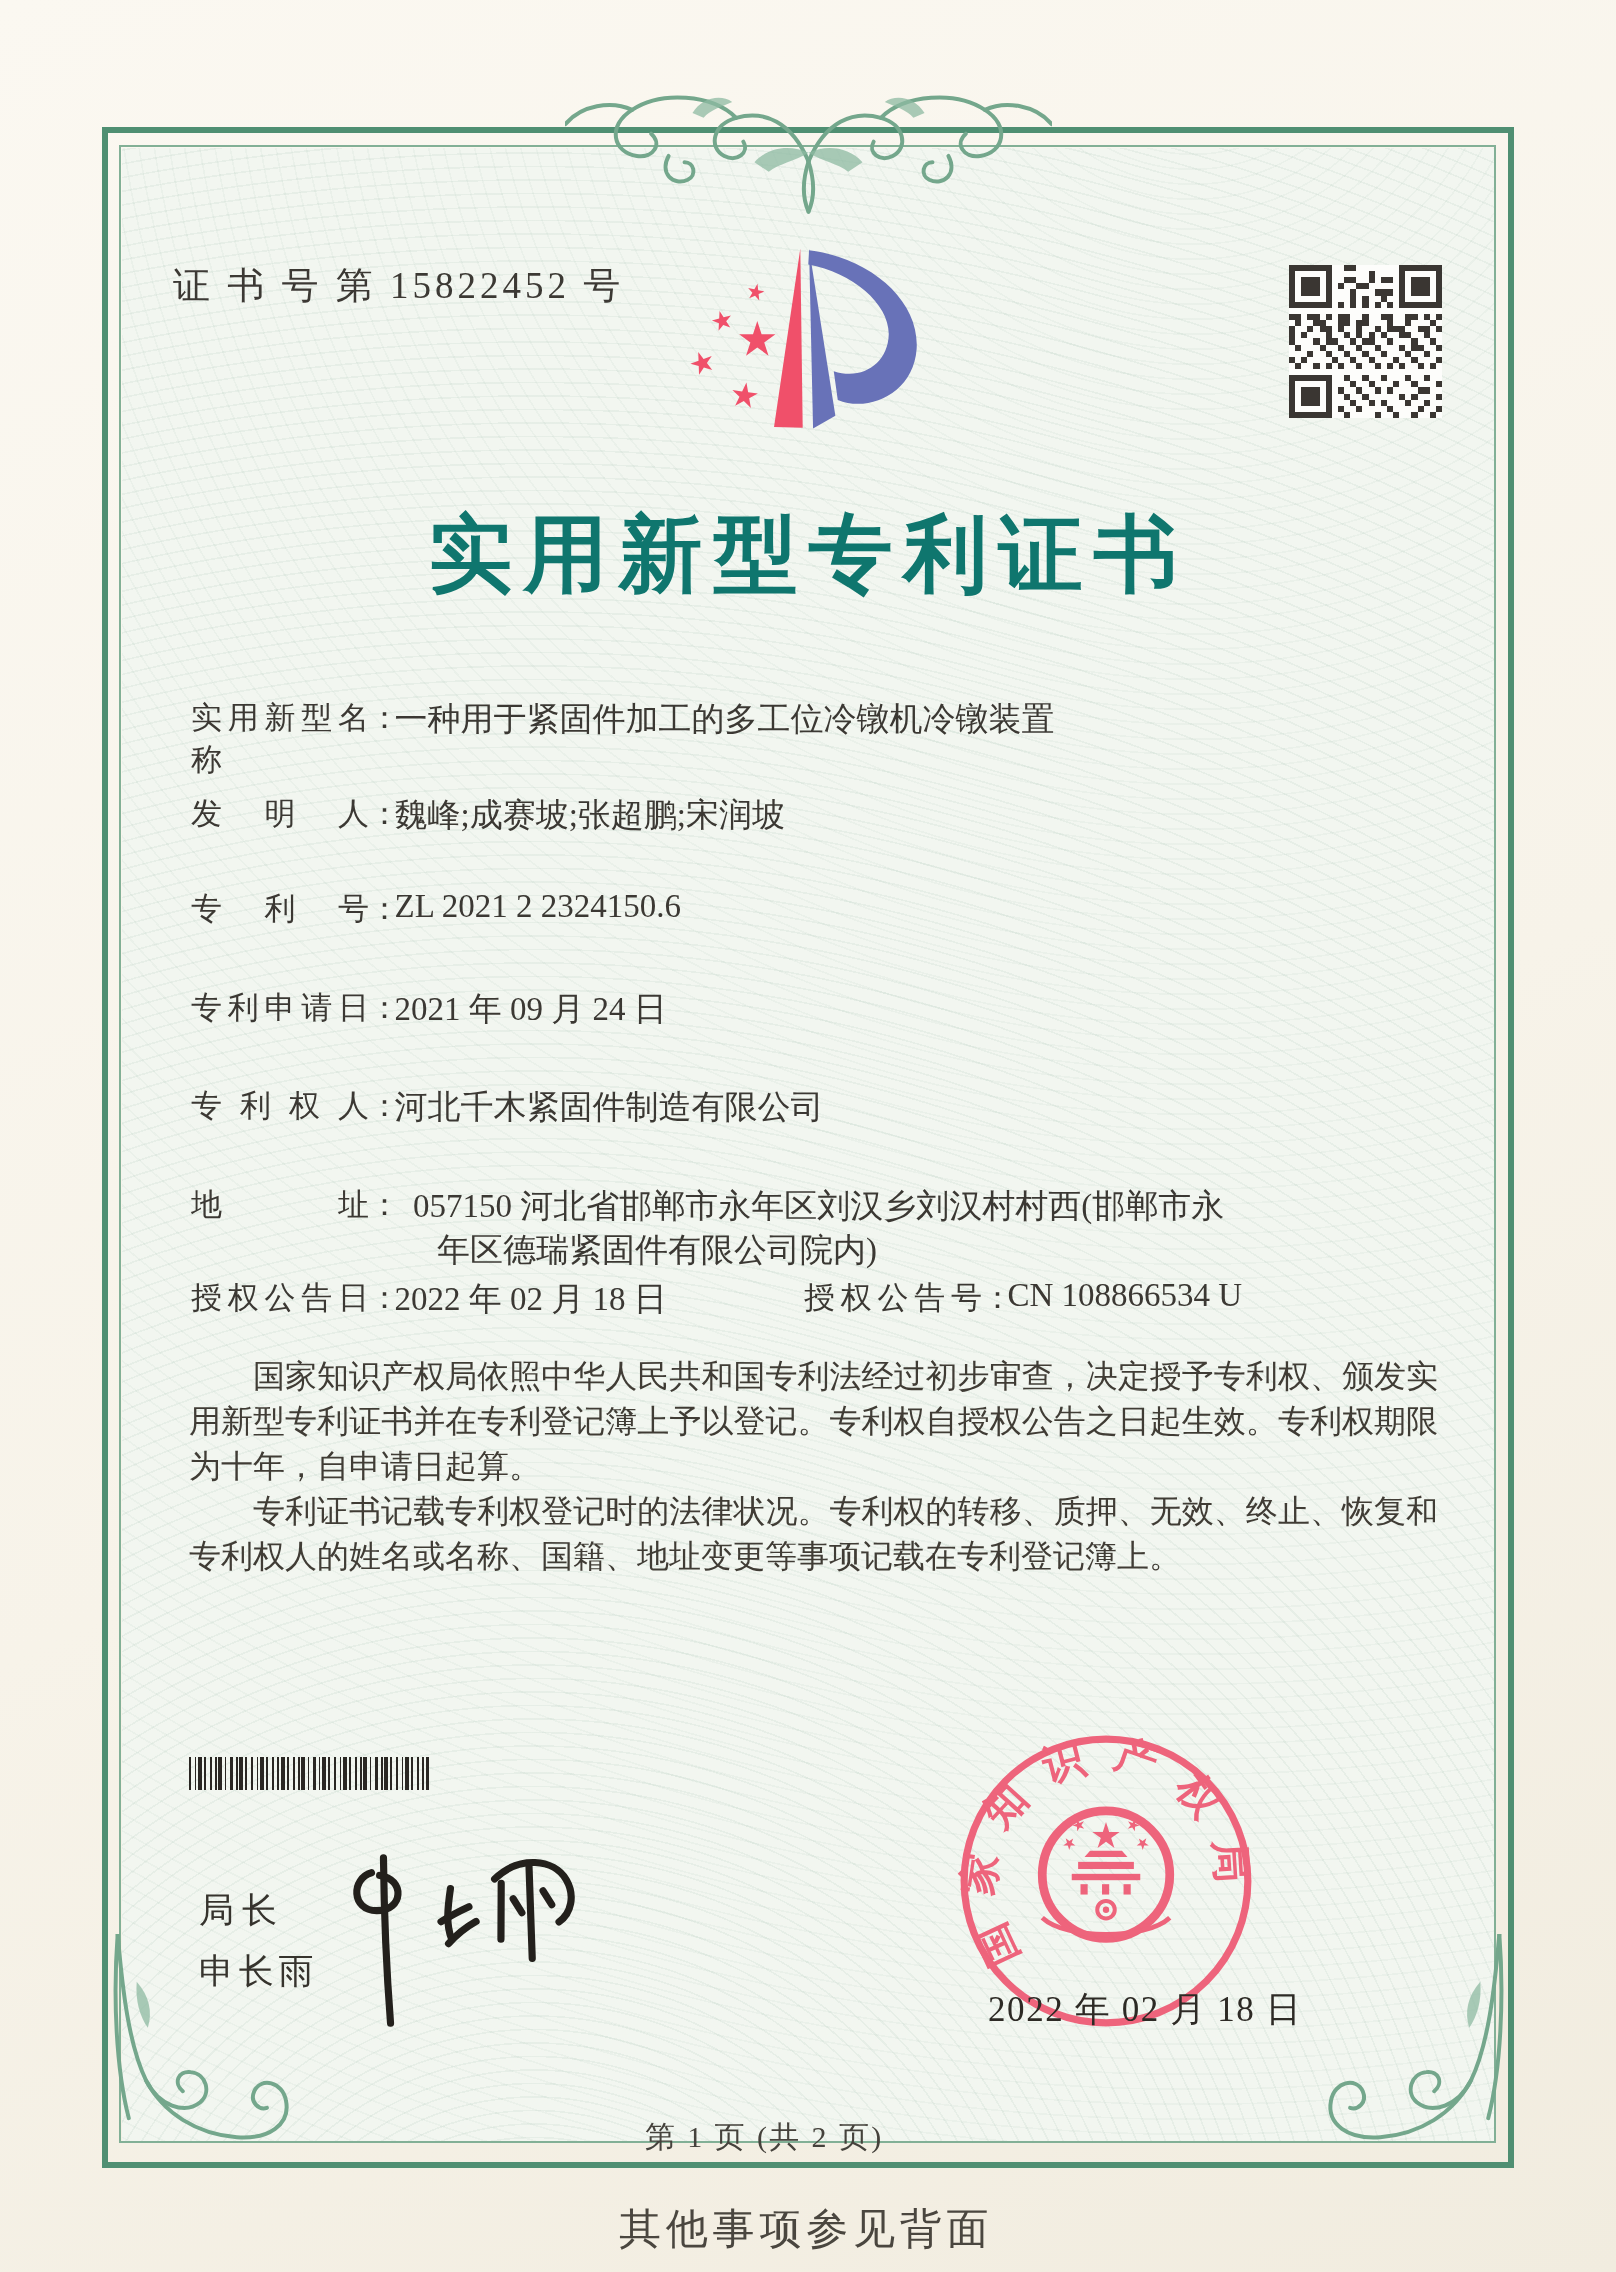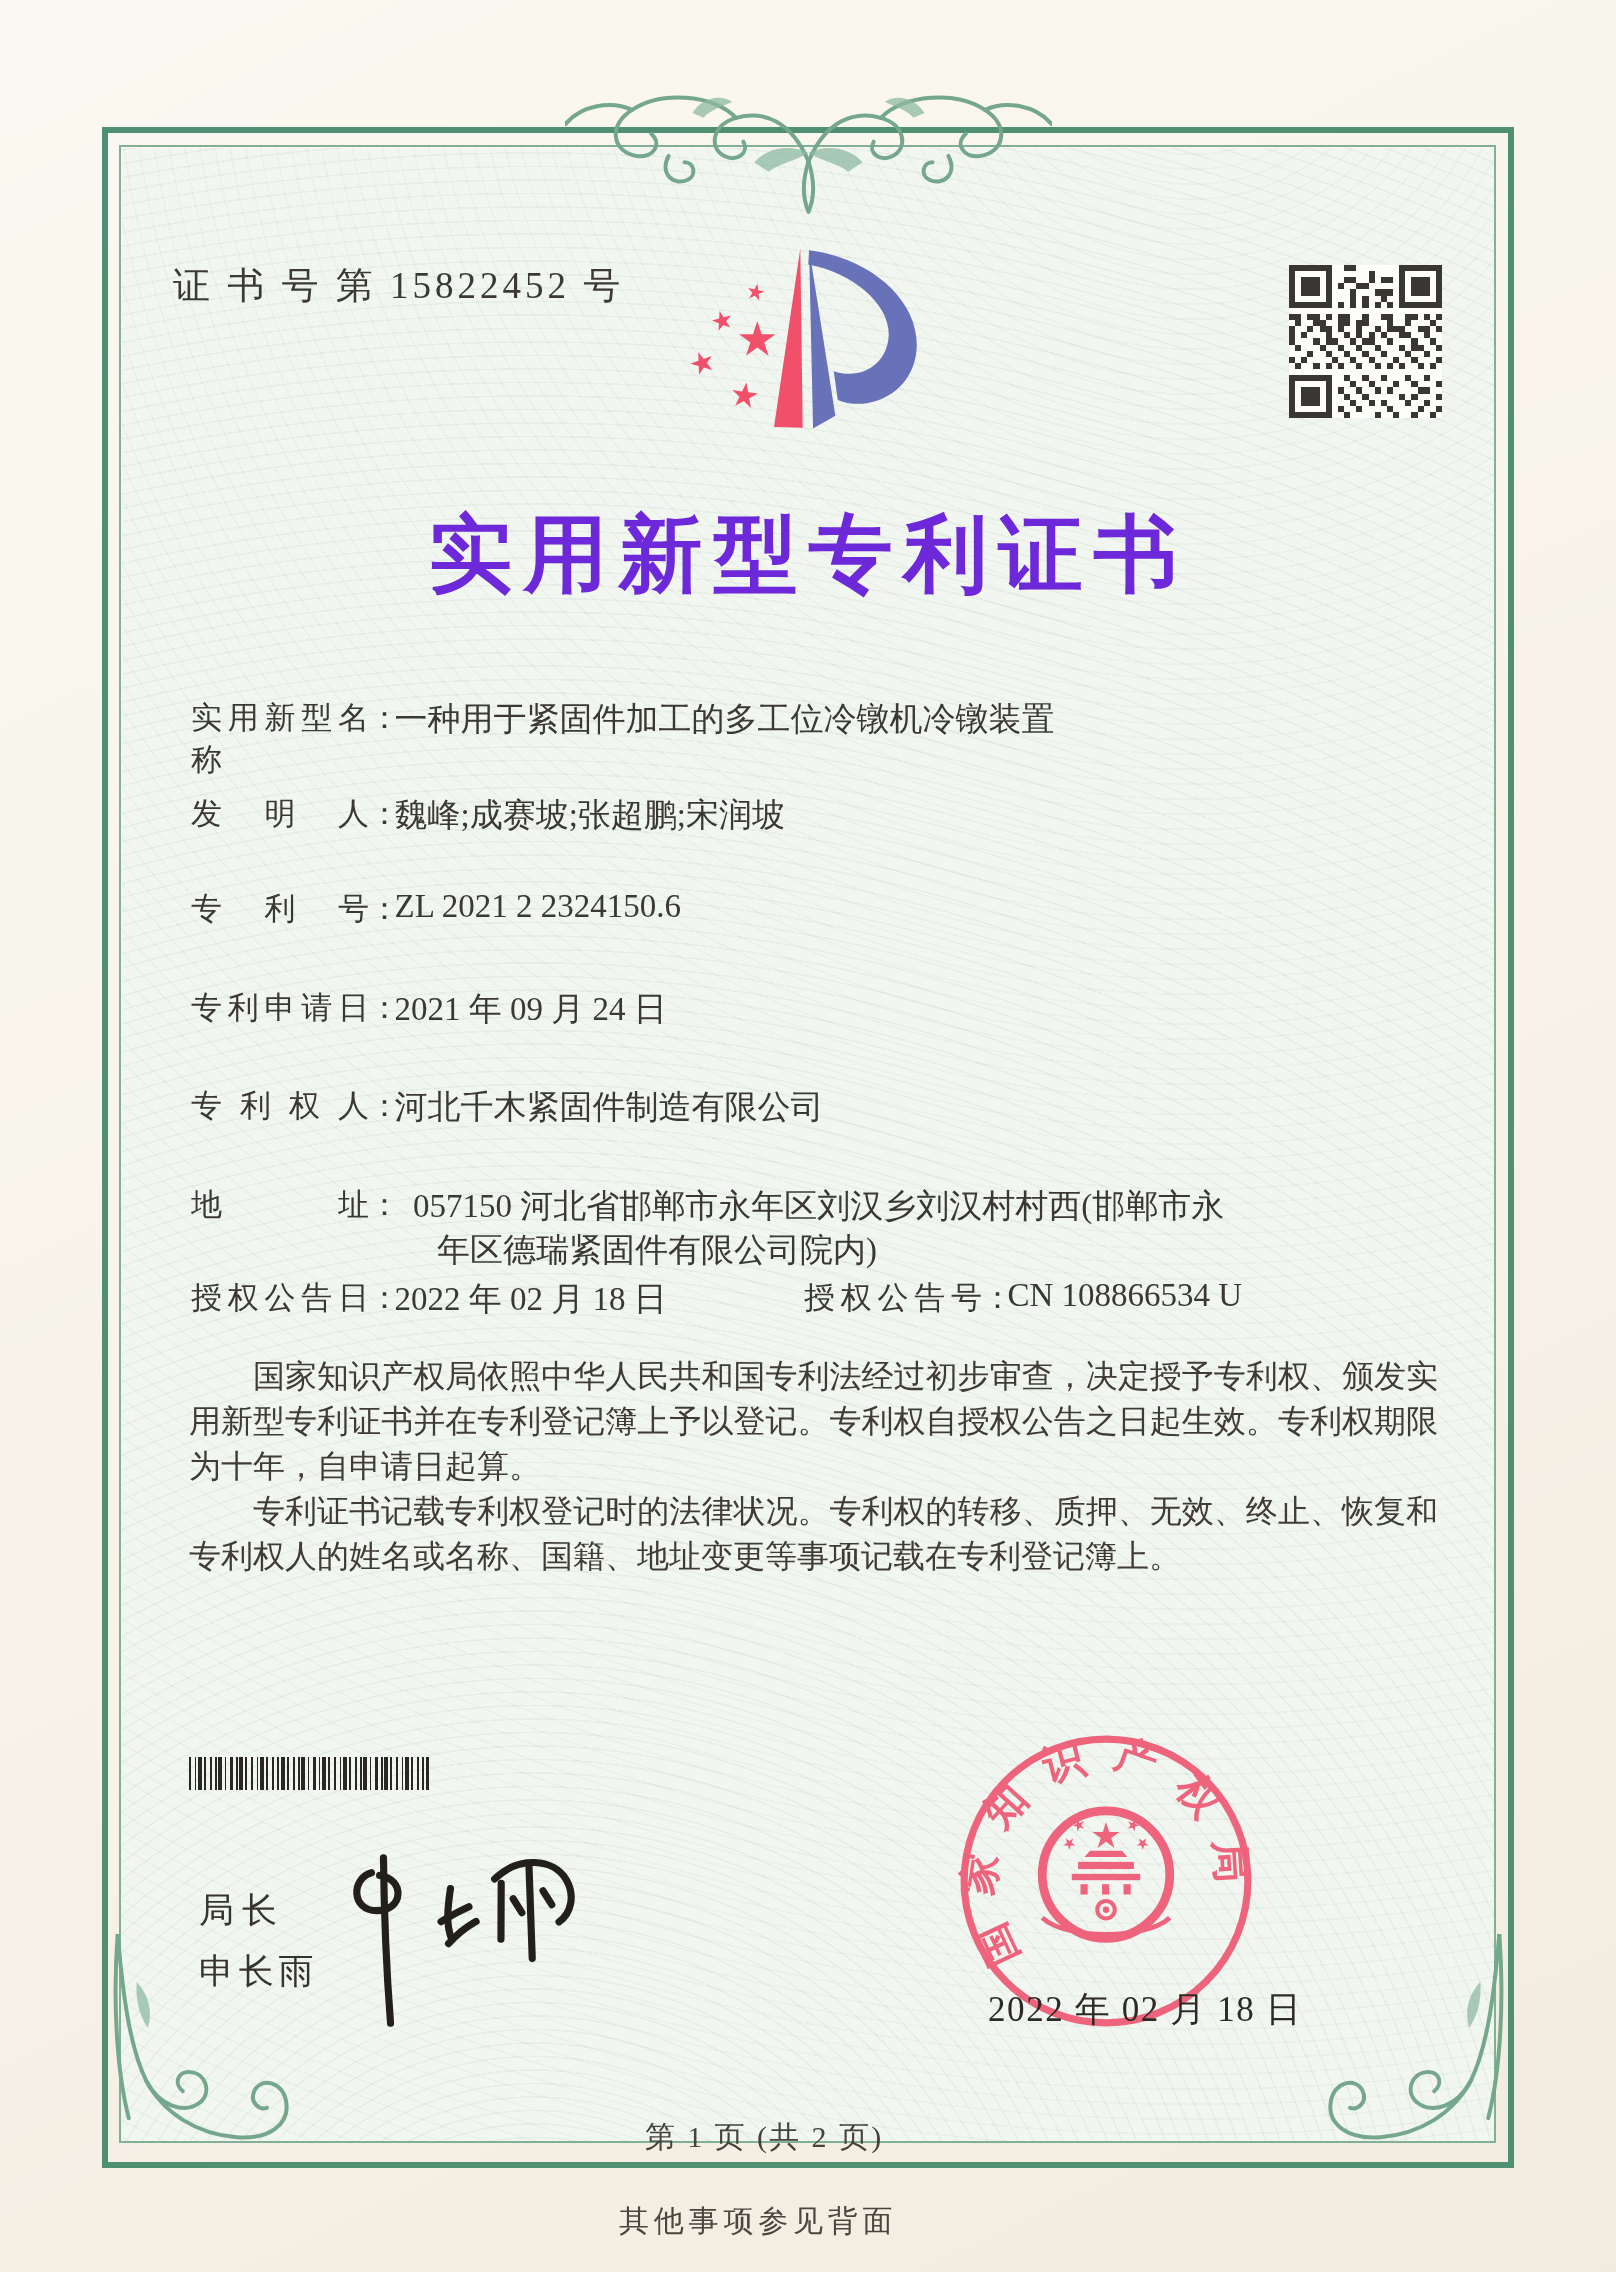--- a/index.html
+++ b/index.html
@@ -16,21 +16,21 @@
     background-color:#f2f6f0;
     background-image:
       repeating-radial-gradient(circle at 30% 112%, rgba(128,168,148,.10) 0 1.6px, rgba(0,0,0,0) 1.6px 13.5px),
       repeating-radial-gradient(circle at 78% -8%, rgba(128,168,148,.07) 0 1.6px, rgba(0,0,0,0) 1.6px 15px);
   }
   .frame-outer{left:102px;top:127px;width:1400px;height:2029px;border:6.4px solid #4f8f72;}
   .frame-inner{left:119px;top:145px;width:1373px;height:1994px;border:2.4px solid #82b096;}
   
   .cert-no{left:173px;top:261px;font-size:37px;letter-spacing:4px;color:#3c3934;}
   .doc-title{left:0;top:498px;width:1617px;text-align:center;font-size:84px;font-weight:600;
-    letter-spacing:11px;color:#6d28d9;}
+    letter-spacing:11px;color:#0f766e;}
   
   .frow{left:191px;display:flex;align-items:flex-start;font-size:33px;color:#3b3833;}
   .flabel{display:inline-block;width:178px;font-size:31px;text-align:justify;text-align-last:justify;}
   .fcolon{display:inline-block;width:25.5px;font-size:31px;}
   .fvalue{margin-left:0;white-space:nowrap;}
   .addr-val{left:393px;width:971px;font-size:33px;line-height:44px;color:#3b3833;margin-left:20px;}
   .addr-l2{margin-left:24px;}
   .grant2{left:804px;display:flex;font-size:33px;color:#3b3833;}
   
   .body-text{left:189px;top:1354px;width:1249px;font-size:32px;line-height:45px;
@@ -38,21 +38,21 @@
   .body-text p{margin:0;text-indent:2em;}
   
   .barcode{left:189px;top:1757px;width:243px;height:33px;
     background:
       repeating-linear-gradient(90deg,#2a2723 0 2.4px,rgba(0,0,0,0) 2.4px 5.6px,#2a2723 5.6px 7.2px,rgba(0,0,0,0) 7.2px 8.8px,#2a2723 8.8px 12.7px,rgba(0,0,0,0) 12.7px 15px,#2a2723 15px 16.7px,rgba(0,0,0,0) 16.7px 20.7px);
   }
   .officer-title{left:199px;top:1887px;font-size:35px;letter-spacing:8px;color:#36332d;}
   .officer-name{left:199px;top:1948px;font-size:35px;letter-spacing:4.8px;color:#36332d;}
   .seal-date{left:988px;top:1986px;font-size:35px;letter-spacing:1.6px;color:#2d2a25;z-index:9;}
   .page-info{left:645px;top:2117px;font-size:30px;letter-spacing:2.4px;color:#45423c;}
-  .back-note{left:619px;top:2201px;font-size:30px;letter-spacing:4.8px;color:#4a463f;}
+  .back-note{left:619px;top:2201px;font-size:42px;letter-spacing:4.8px;color:#4a463f;}
   .seal-svg text{font-family:"Liberation Serif","DejaVu Serif",serif;}
   svg{display:block;}
 </style>
 </head>
 <body>
 
 <div class="abs inner-bg"></div>
 
 <svg width="0" height="0">
   <defs>

